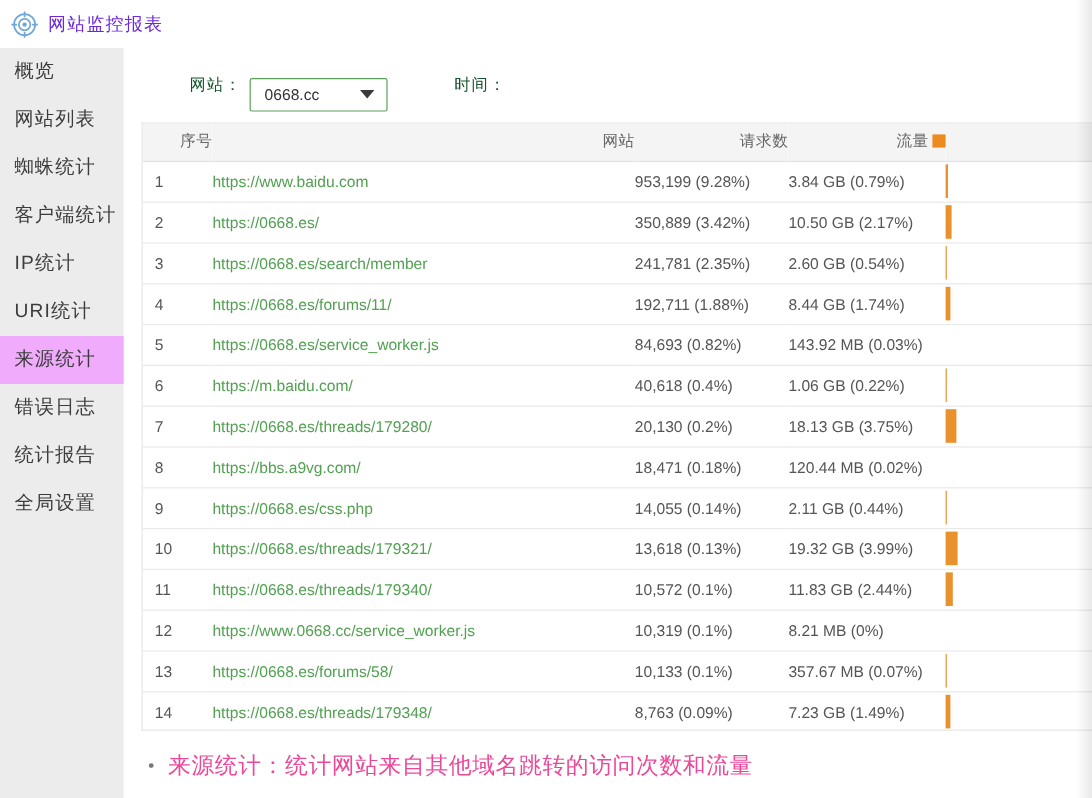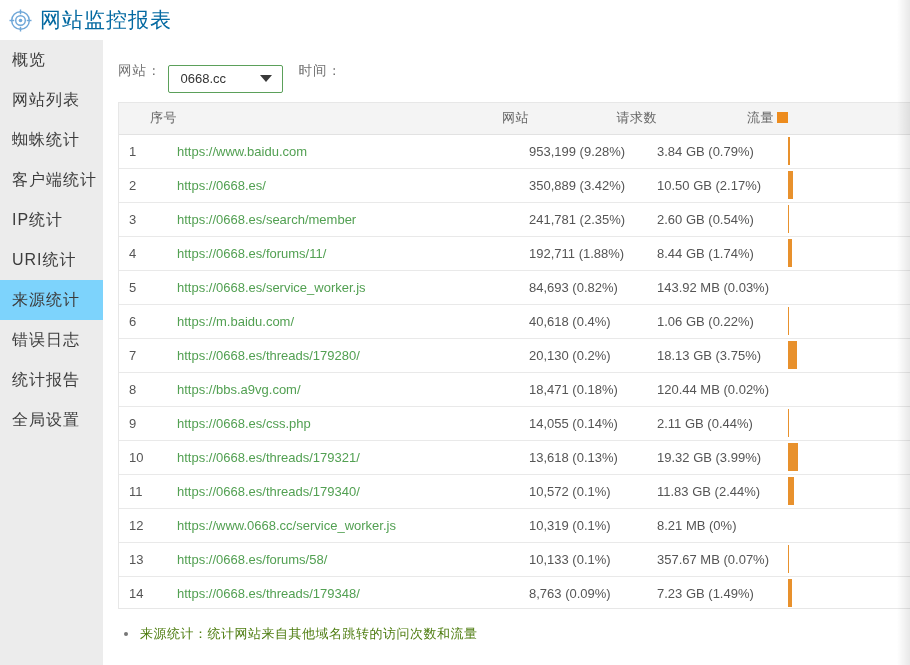--- a/index.html
+++ b/index.html
@@ -8,35 +8,35 @@
     font-family: "Liberation Sans", "DejaVu Sans", sans-serif;
     background: #fff; color: #333; overflow: hidden; position: relative;
     font-size: 13px;
   }
   
   .app-header {
     height: 40px; display: flex; align-items: center; padding-left: 8px;
     background: #fff;
   }
   .app-header .logo { width: 24px; height: 24px; display: inline-flex; align-items: center; justify-content: center; }
-  .app-title { margin-left: 8px; font-size: 21px; color: #0369a1; letter-spacing: 1px; }
+  .app-title { margin-left: 8px; font-size: 15px; color: #6d28d9; letter-spacing: 1px; }
   
   .sidebar {
     position: absolute; top: 40px; left: 0; bottom: 0; width: 103px;
     background: #ececec;
   }
   .side-item {
     height: 40px; line-height: 40px; padding-left: 12px;
     font-size: 16px; color: #3c3c3c; cursor: pointer; letter-spacing: 1px;
   }
-  .side-item.active { background: #7dd3fc; }
+  .side-item.active { background: #f0abfc; }
   
   .main { margin-left: 103px; padding: 16px 0 0 15px; }
   .filters { display: flex; align-items: center; height: 30px; }
-  .filter-label { font-size: 13.5px; color: #737373; margin-right: 6px; letter-spacing: 1px; }
+  .filter-label { font-size: 13.5px; color: #14532d; margin-right: 6px; letter-spacing: 1px; margin-left: 40px; }
   .select {
     width: 115px; height: 28px; border: 1px solid #5ba05a; border-radius: 2px;
     background: #fff; display: inline-flex; align-items: center;
     padding: 0 10px 0 12px; margin-right: 16px; cursor: pointer; justify-content: space-between; margin-top: 15px;
   }
   .select .sel-value { color: #333; }
   .caret {
     width: 0; height: 0; border-left: 6px solid transparent; border-right: 6px solid transparent;
     border-top: 7px solid #3a3a3a;
   }
@@ -70,21 +70,21 @@
   .bar {
     height: 28px; background: #e8912d; width: 0;
   }
   .sq {
     display: inline-block; width: 11px; height: 11px; background: #ed8c1e;
     margin-left: 3px; vertical-align: -1px;
   }
   
   .note { margin-top: 16px; display: flex; align-items: center; color: #555; }
   .note .dot { width: 4px; height: 4px; border-radius: 50%; background: #777; margin: 0 12px 0 6px; flex: none; }
-  .note-text { font-size: 13px; color: #4d7c0f; letter-spacing: 0.5px; }
+  .note-text { font-size: 19px; color: #ec4899; letter-spacing: 0.5px; }
   
   .right-shadow {
     position: absolute; top: 0; right: 0; width: 13px; height: 100%;
     background: linear-gradient(to right, rgba(0,0,0,0), rgba(0,0,0,0.09));
     pointer-events: none;
   }
 </style>
 </head>
 <body>
 

